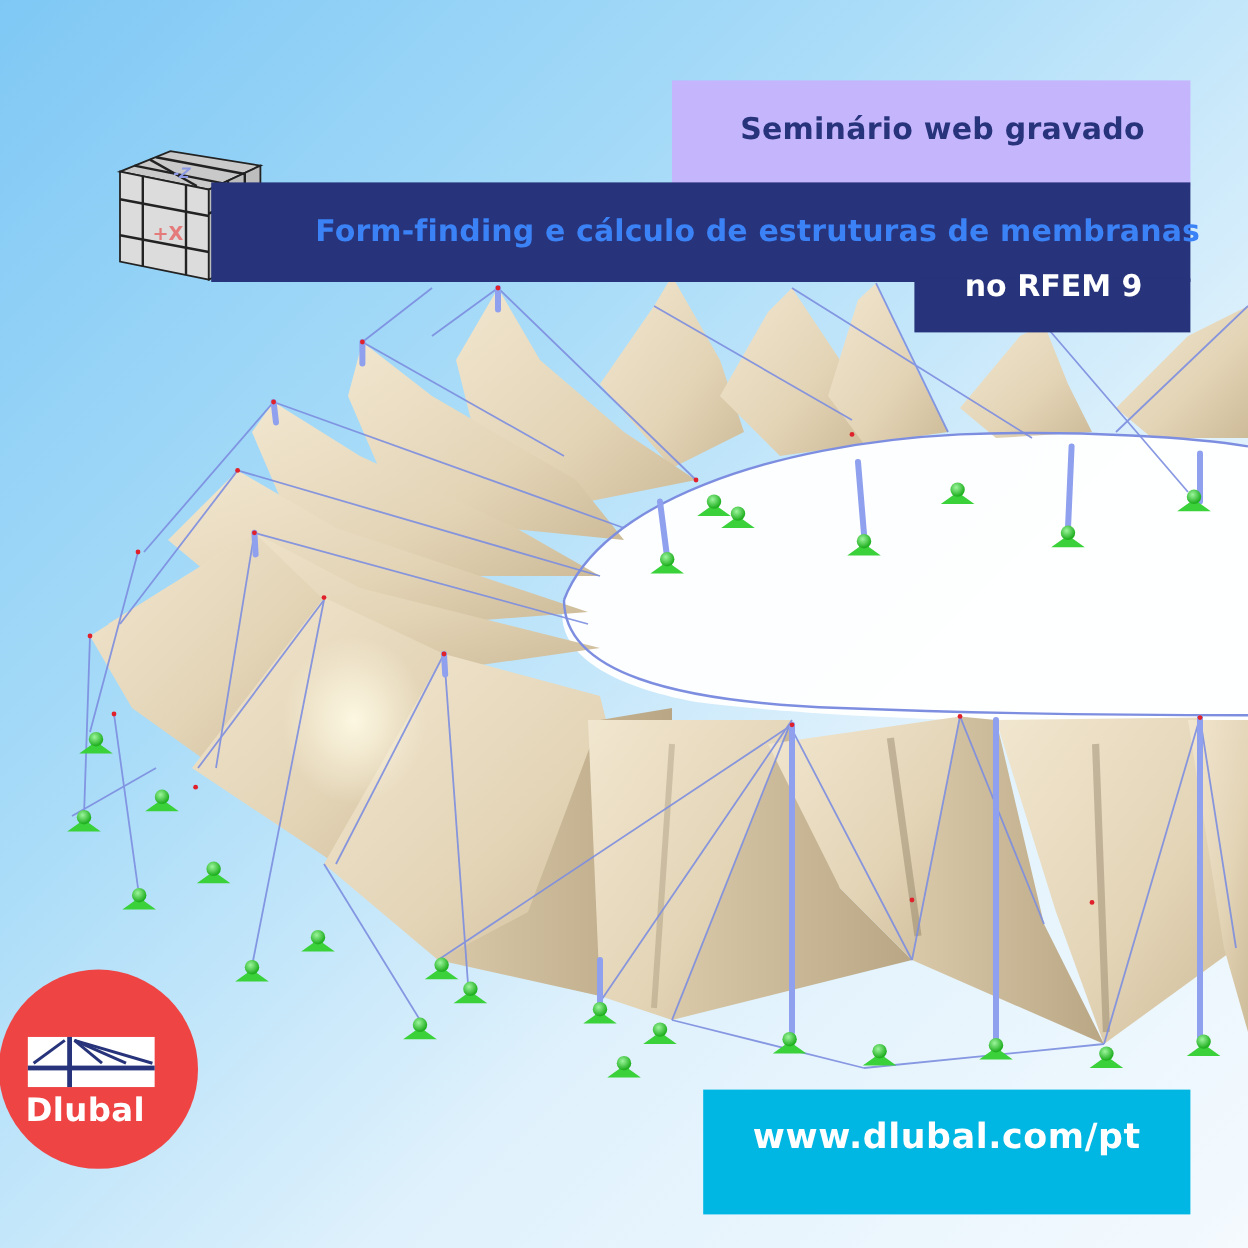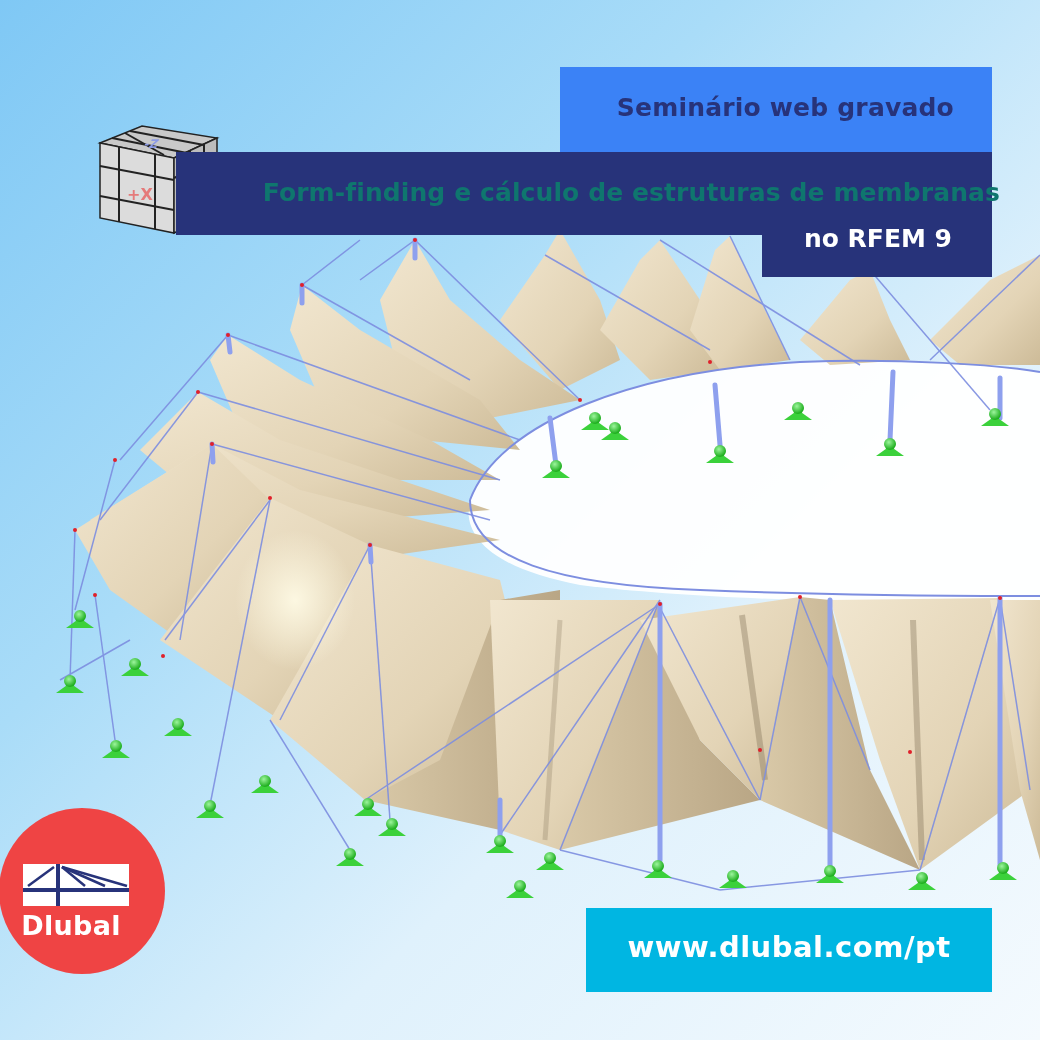--- a/index.html
+++ b/index.html
@@ -2,30 +2,30 @@
 <html><head>
 <meta charset="utf-8">
 <style>
   html, body { margin: 0; padding: 0; }
   body { width: 1040px; height: 1040px; overflow: hidden; position: relative;
          font-family: "DejaVu Sans", "Liberation Sans", sans-serif; }
   .bg { position: absolute; inset: 0;
         background: linear-gradient(135deg, #7fc8f5 0%, #a9dcf8 35%, #dff1fc 65%, #f4fafe 100%); }
   .scene { position: absolute; inset: 0; }
   .panel { position: absolute; box-sizing: border-box; }
-  .subtitle-panel { left: 560px; top: 67px; width: 432px; height: 88px; background: #3b82f6; }
+  .subtitle-panel { left: 560px; top: 67px; width: 432px; height: 88px; background: #c4b5fd; }
   .subtitle-text { position: absolute; right: 38px; top: 26px; color: #27337a;
                    font-size: 25px; font-weight: bold; letter-spacing: 0.2px; white-space: nowrap; }
   .title-panel-a { left: 176px; top: 152px; width: 816px; height: 83px; background: #27337a; }
   .title-panel-b { left: 762px; top: 232px; width: 230px; height: 45px; background: #27337a; }
-  .title-line1 { position: absolute; right: 40px; top: 178px; color: #0f766e; font-size: 25px;
+  .title-line1 { position: absolute; right: 40px; top: 178px; color: #3b82f6; font-size: 25px;
                  font-weight: bold; white-space: nowrap; letter-spacing: 0.1px; }
   .title-line2 { position: absolute; right: 88px; top: 224px; color: #ffffff; font-size: 25px;
                  font-weight: bold; white-space: nowrap; }
-  .url-panel { left: 586px; top: 908px; width: 406px; height: 84px; background: #00b6e2; }
+  .url-panel { left: 586px; top: 908px; width: 406px; height: 104px; background: #00b6e2; }
   .url-text { position: absolute; left: 0; right: 0; top: 22px; text-align: center; color: #ffffff;
               font-size: 29px; font-weight: bold; letter-spacing: 0.5px; }
   .logo { position: absolute; left: 0; top: 808px; width: 166px; height: 166px; border-radius: 50%;
           background: #ef4444; transform: translateX(-1px); }
   .logo-mark { position: absolute; left: 24px; top: 56px; }
   .logo-text { position: absolute; left: 0; width: 144px; top: 102px; text-align: center; color: #ffffff;
                font-size: 27px; font-weight: bold; letter-spacing: 0.3px; }
   .cube { position: absolute; left: 92px; top: 118px; }
 </style>
 </head>

